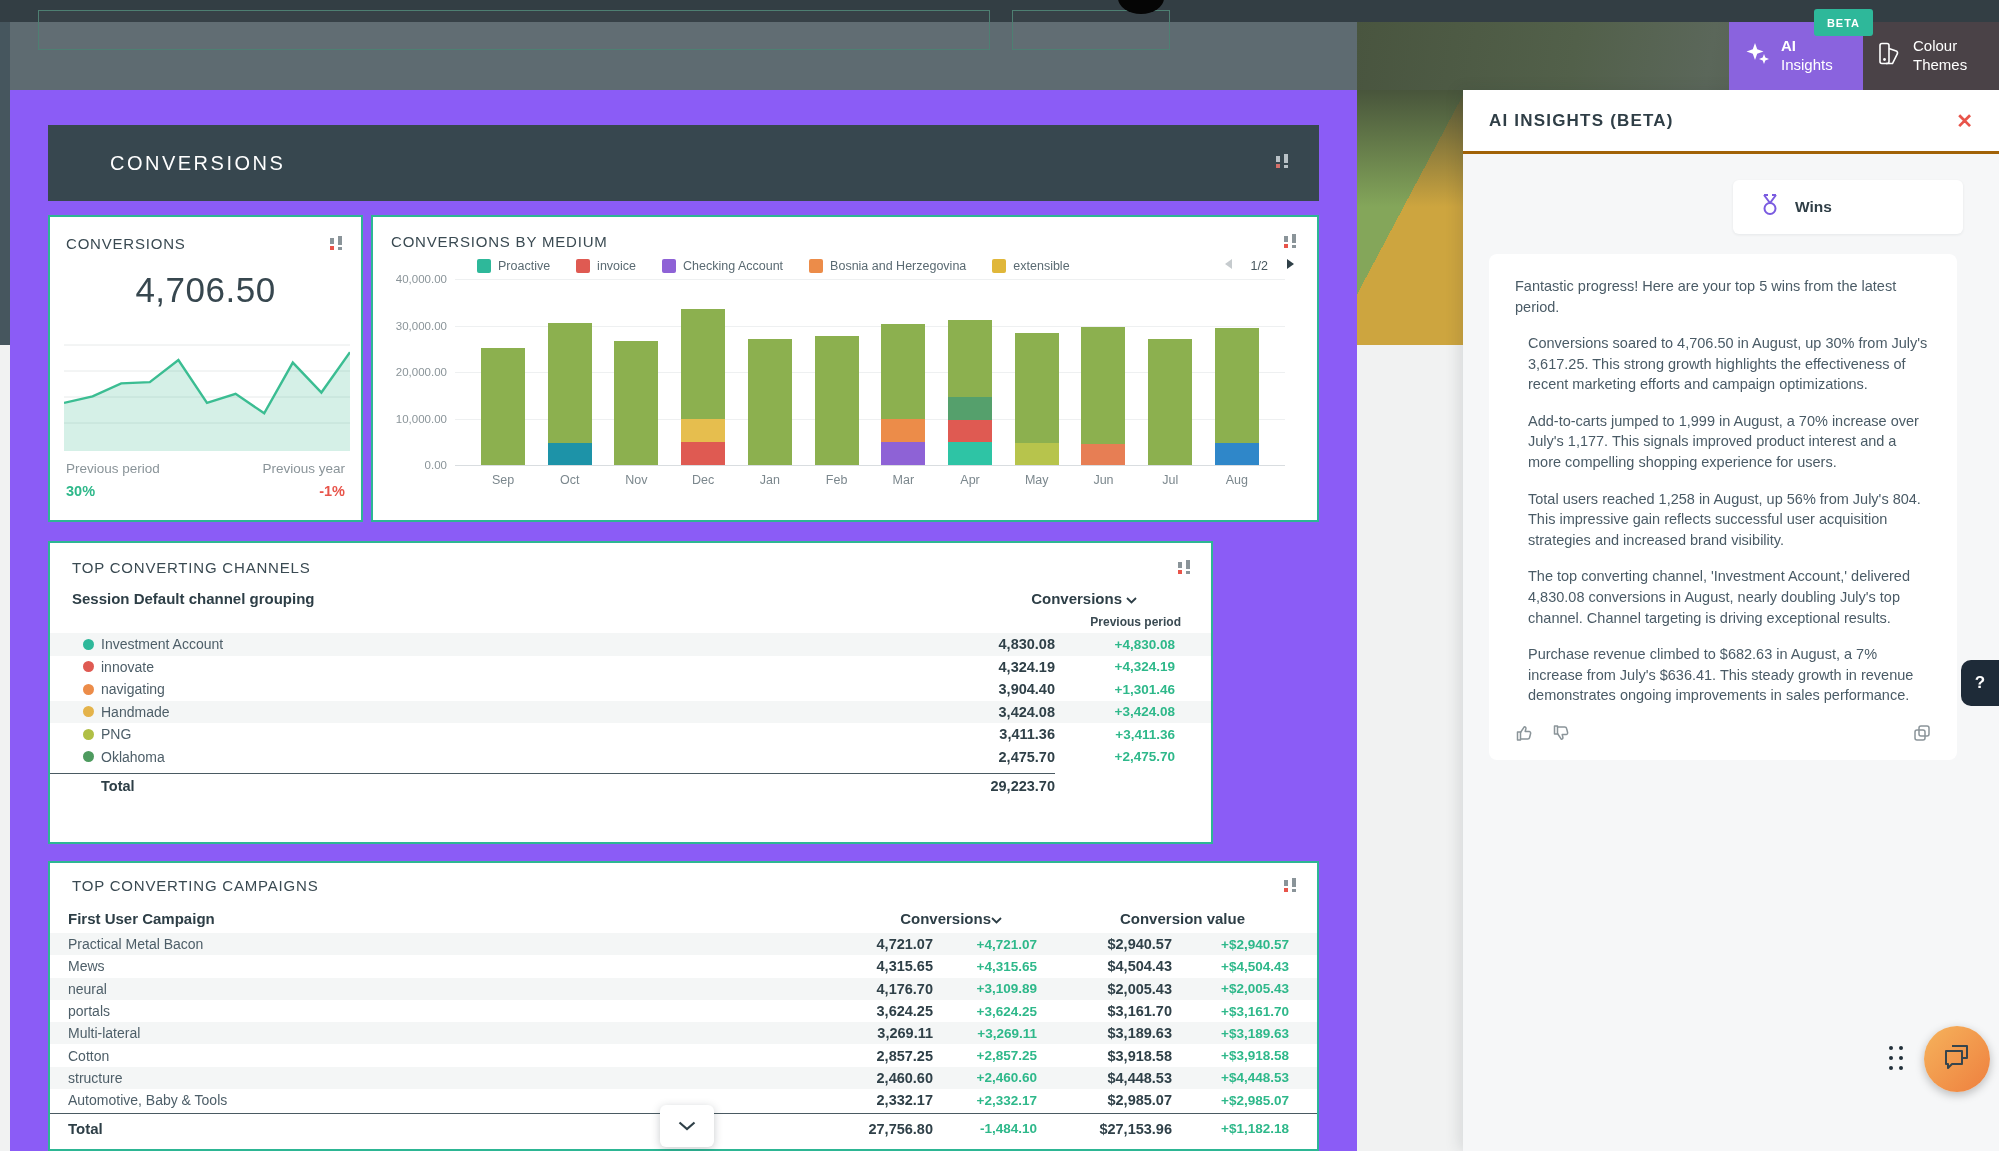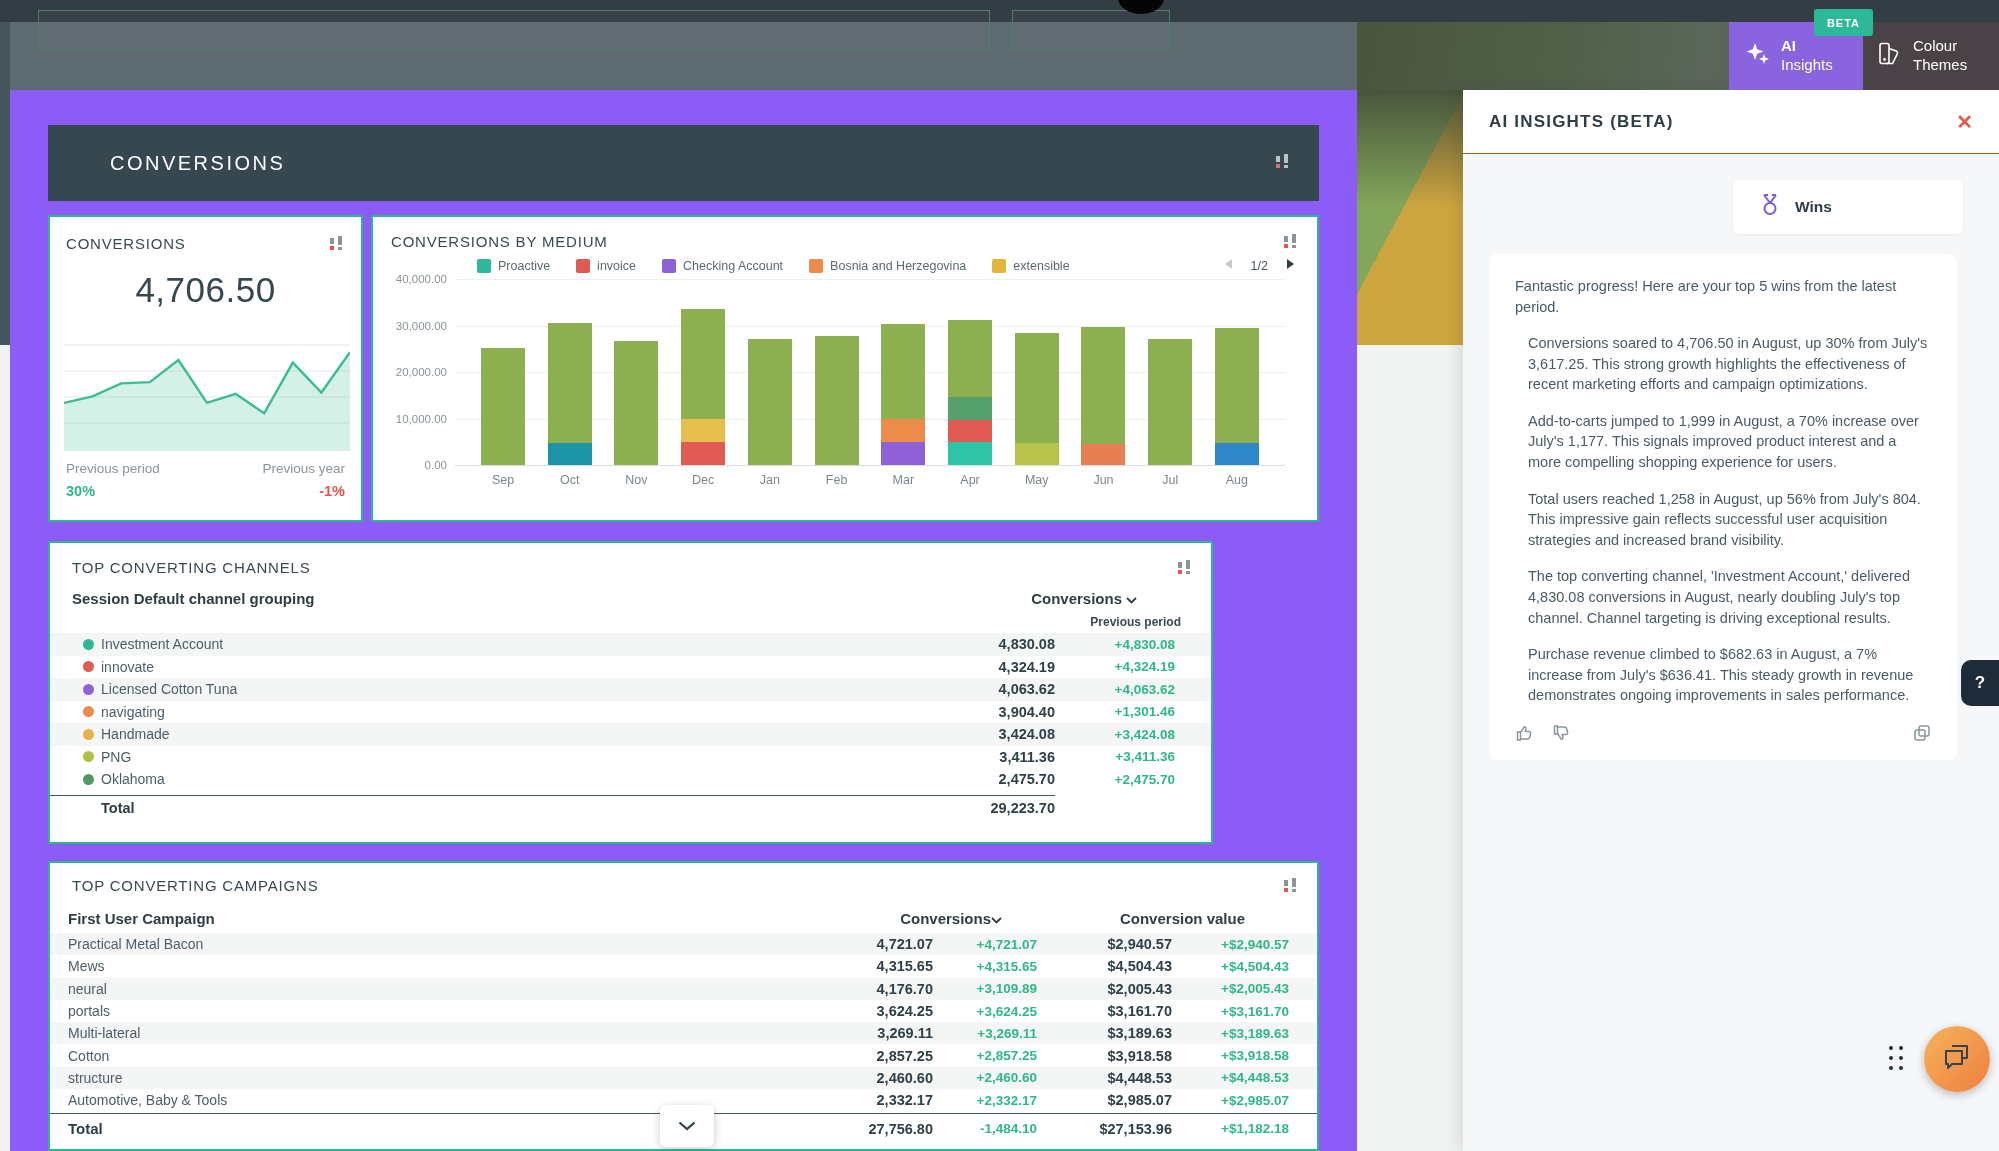--- a/index.html
+++ b/index.html
@@ -110,21 +110,21 @@
   .cg-total{margin:2px 0 0 0;}
   .cg-total .cg-name{font-weight:bold;color:#2d3e46;font-size:15px;}
 
   .expand-btn{position:absolute;left:650px;top:1015px;width:54px;height:42px;background:#fff;border-radius:6px;
     box-shadow:0 2px 8px rgba(40,50,60,0.25);display:flex;align-items:center;justify-content:center;cursor:pointer;z-index:3;}
 
   
   .ai-panel{position:absolute;left:1463px;top:90px;width:536px;height:1061px;background:#fff;
     box-shadow:-4px 0 14px rgba(30,40,50,0.12);z-index:2;}
   .ai-head{height:64px;display:flex;align-items:center;justify-content:space-between;padding:0 26px;
-    border-bottom:1px solid #a16207;background:#fff;}
+    border-bottom:3px solid #a16207;background:#fff;}
   .ai-title{font-size:17px;font-weight:bold;letter-spacing:1.2px;color:#2f3e46;}
   .ai-close{color:#e8544a;font-size:20px;font-weight:bold;cursor:pointer;line-height:1;}
   .ai-body{position:relative;height:997px;background:#f6f7f8;padding:0 26px;overflow:hidden;}
   .wins-chip{margin:26px 10px 0 auto;width:230px;height:54px;background:#fff;border-radius:6px;
     box-shadow:0 1px 3px rgba(40,50,60,0.08);display:flex;align-items:center;gap:14px;padding-left:26px;cursor:pointer;}
   .wins-label{font-size:15.5px;font-weight:bold;color:#2f3e46;}
   .msg-card{margin:20px 16px 0 0;background:#fff;border-radius:8px;padding:22px 26px 12px 26px;}
   .msg-card p{margin:0 0 16px 0;font-size:14.5px;line-height:1.42;color:#4a5b66;}
   .msg-card p.insight{padding-left:13px;}
   .msg-foot{display:flex;align-items:center;gap:18px;padding:2px 0 6px 0;}
@@ -404,26 +404,20 @@
             <span class="ch-name">Investment Account</span>
             <span class="ch-val">4,830.08</span>
             <span class="ch-prev">+4,830.08</span>
           </div>
           <div class="ch-row">
             <span class="dot" style="background: rgb(223, 90, 82);"></span>
             <span class="ch-name">innovate</span>
             <span class="ch-val">4,324.19</span>
             <span class="ch-prev">+4,324.19</span>
           </div>
-          <div class="ch-row alt">
-            <span class="dot" style="background: rgb(142, 98, 214);"></span>
-            <span class="ch-name">Licensed Cotton Tuna</span>
-            <span class="ch-val">4,063.62</span>
-            <span class="ch-prev">+4,063.62</span>
-          </div>
           <div class="ch-row">
             <span class="dot" style="background: rgb(236, 140, 73);"></span>
             <span class="ch-name">navigating</span>
             <span class="ch-val">3,904.40</span>
             <span class="ch-prev">+1,301.46</span>
           </div>
           <div class="ch-row alt">
             <span class="dot" style="background: rgb(228, 179, 74);"></span>
             <span class="ch-name">Handmade</span>
             <span class="ch-val">3,424.08</span>

